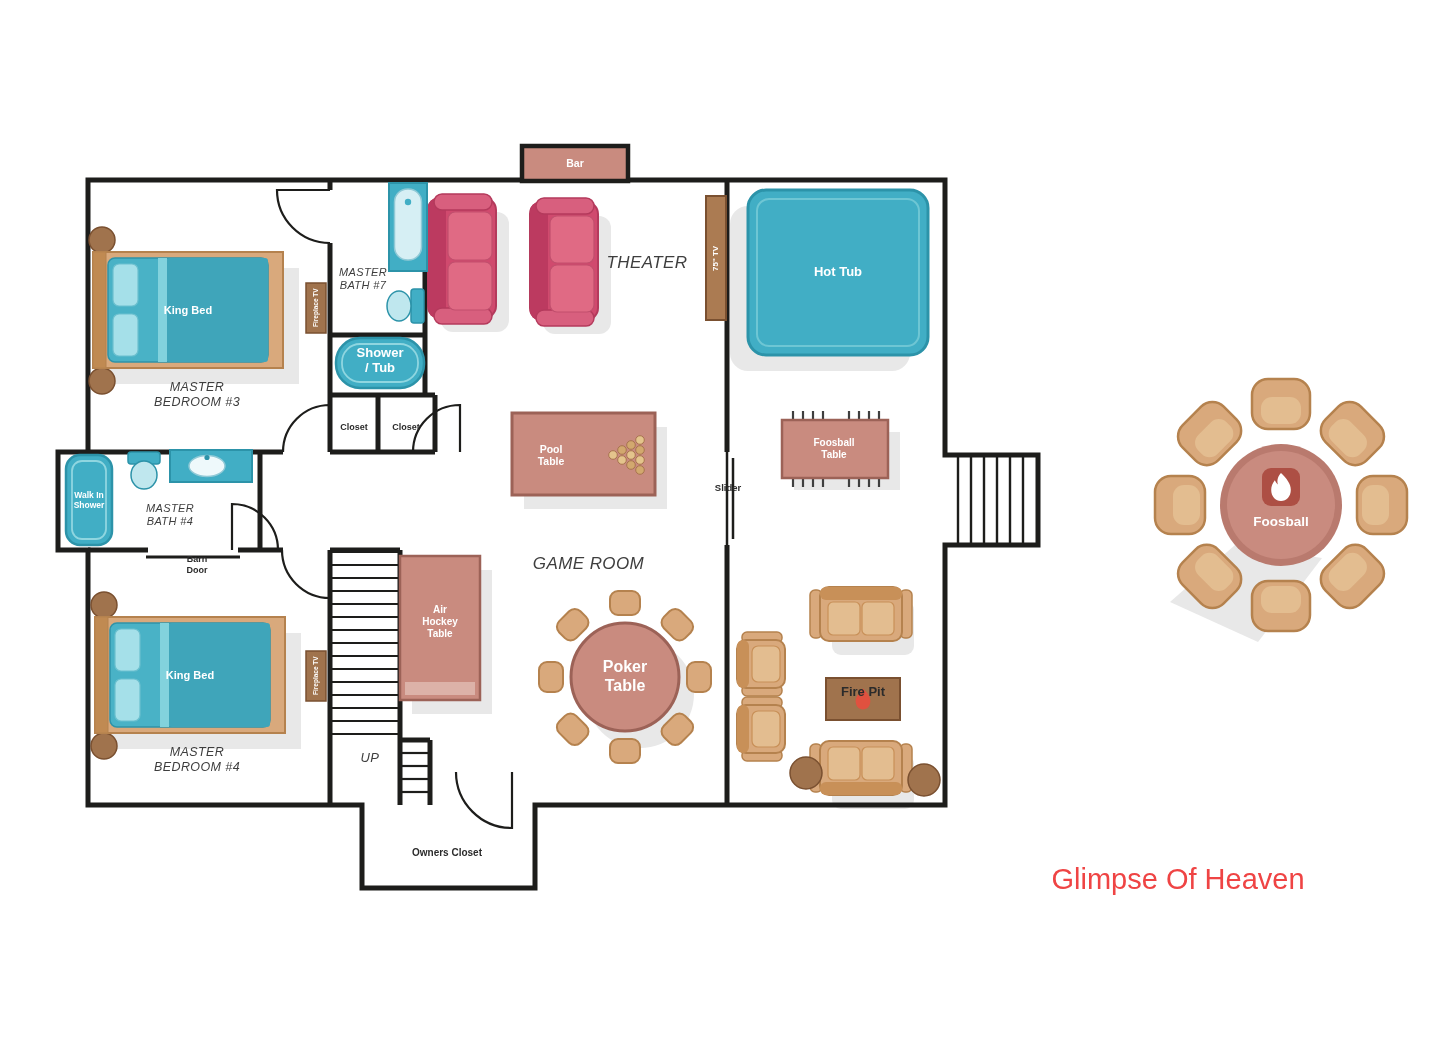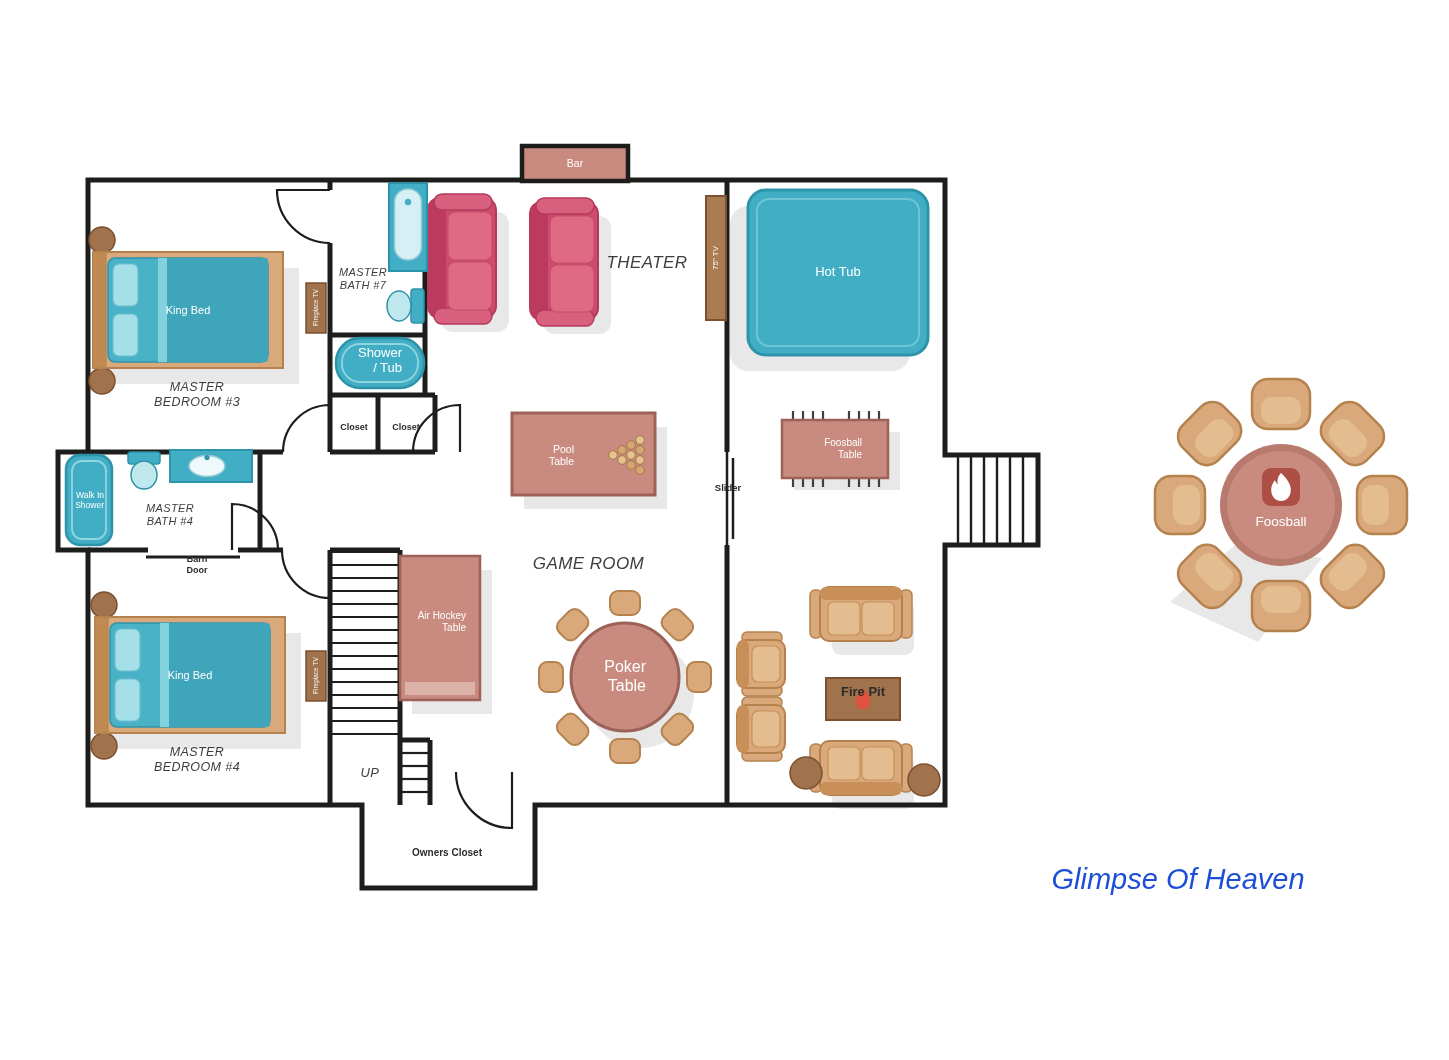--- a/index.html
+++ b/index.html
@@ -8,25 +8,25 @@
     position: relative; width: 1449px; height: 1060px;
     background: #ffffff; overflow: hidden;
     font-family: "Liberation Sans", sans-serif;
   }
   .canvas svg { position: absolute; left: 0; top: 0; }
   .lbl {
     position: absolute; display: flex; align-items: center; justify-content: center;
     text-align: center; line-height: 1.18; font-family: "Liberation Sans", sans-serif;
     pointer-events: none;
   }
-  .w  { color: #ffffff; font-weight: normal; text-align: right; }
+  .w  { color: #ffffff; font-weight: bold; }
   .rm { font-style: italic; color: #3e3e3e; letter-spacing: .4px; }
   .sm { color: #2b2b2b; font-weight: bold; }
   .vert { writing-mode: vertical-rl; transform: rotate(180deg); }
-  .title-1 { font-style: italic; font-size: 29px; color: #1d4ed8; }
+  .title-1 { font-size: 29px; color: #ef4444; }
   .title-2 { font-style: italic; font-size: 28px; color: #353535; letter-spacing: 1.5px; }
 </style>
 </head>
 <body>
 
 <div class="canvas">
 
   <svg width="1449" height="1060" viewBox="0 0 1449 1060">
 
     <g fill="#e8e8e8">
@@ -389,21 +389,21 @@
   <div class="lbl rm" style="left:140px; top:500px; width:60px; height:30px; font-size:11px;">MASTER BATH #4</div>
   <div class="lbl sm" style="left:180px; top:552px; width:34px; height:26px; font-size:9px;">Barn Door</div>
 
   <div class="lbl w" style="left:150px; top:662px; width:80px; height:26px; font-size:11px;">King Bed</div>
   <div class="lbl w vert" style="left:304px; top:648px; width:24px; height:56px; font-size:6.5px;">Fireplace TV</div>
   <div class="lbl rm" style="left:147px; top:743px; width:100px; height:34px; font-size:12.5px;">MASTER BEDROOM #4</div>
 
   <div class="lbl rm" style="left:516px; top:552px; width:145px; height:24px; font-size:17px;">GAME ROOM</div>
   <div class="lbl w" style="left:414px; top:592px; width:52px; height:60px; font-size:10px;">Air Hockey Table</div>
   <div class="lbl w" style="left:604px; top:659px; width:42px; height:36px; font-size:16px;">Poker Table</div>
-  <div class="lbl rm" style="left:352px; top:748px; width:36px; height:20px; font-size:13px;margin-top:15px;">UP</div>
+  <div class="lbl rm" style="left:352px; top:748px; width:36px; height:20px; font-size:13px;">UP</div>
 
   <div class="lbl sm" style="left:400px; top:845px; width:94px; height:16px; font-size:10px;">Owners Closet</div>
 
   <div class="lbl sm" style="left:835px; top:684px; width:56px; height:15px; font-size:13px;">Fire Pit</div>
 
   <div class="lbl w" style="left:1243px; top:512px; width:76px; height:20px; font-size:13.5px;">Foosball</div>
 
   <div class="lbl title-1" style="left:1038px; top:860px; width:280px; height:38px;">Glimpse Of Heaven</div>
 
 </div>

